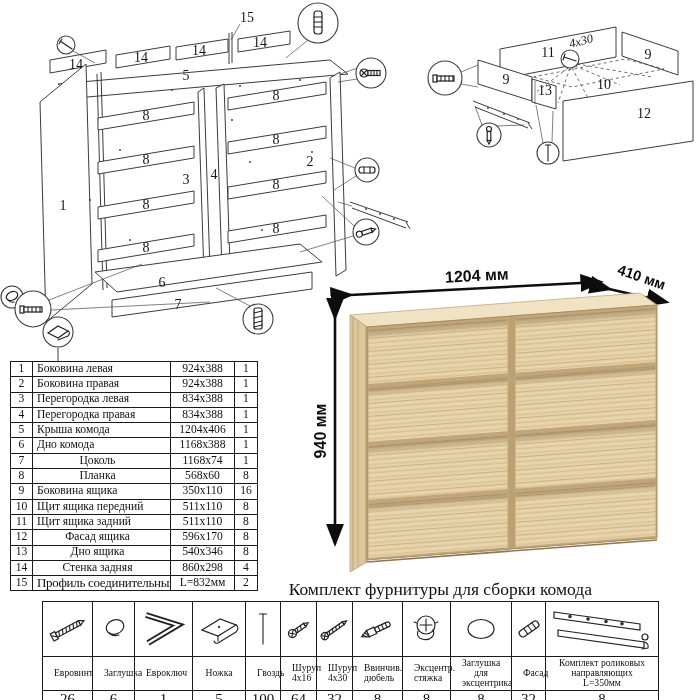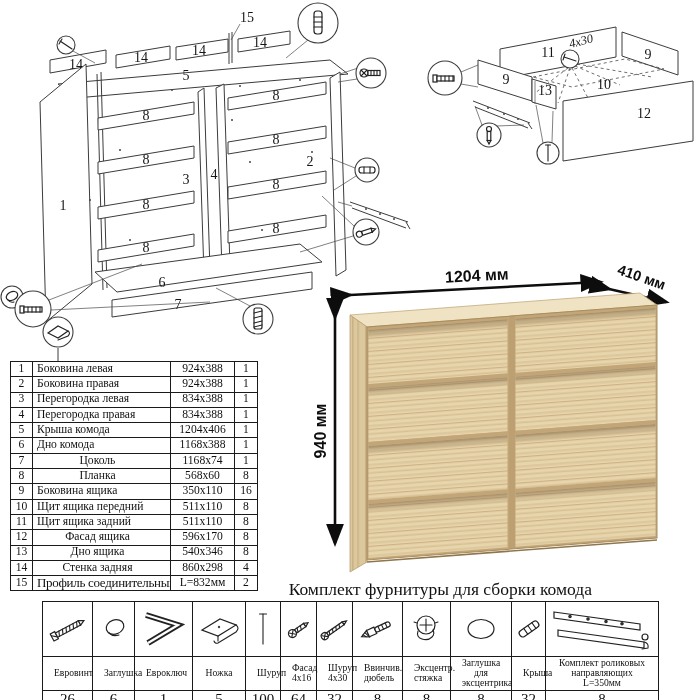--- a/index.html
+++ b/index.html
@@ -645,27 +645,27 @@
           <circle class="hw" cx="97" cy="33" r="3"></circle>
         </g>
       </svg>
     </td>
   </tr>
   <tr>
     <td class="lbl-cell">Евровинт</td>
     <td class="lbl-cell">Заглушка</td>
     <td class="lbl-cell">Евроключ</td>
     <td class="lbl-cell">Ножка</td>
-    <td class="lbl-cell">Шуруп</td>
-    <td class="lbl-cell">Фасад 4x16</td>
+    <td class="lbl-cell">Гвоздь</td>
+    <td class="lbl-cell">Шуруп 4x16</td>
     <td class="lbl-cell">Шуруп 4x30</td>
     <td class="lbl-cell">Ввинчив. дюбель</td>
     <td class="lbl-cell">Эксцентр. стяжка</td>
     <td class="lbl-cell">Заглушка для эксцентрика</td>
-    <td class="lbl-cell">Крыша</td>
+    <td class="lbl-cell">Фасад</td>
     <td class="lbl-cell">Комплект роликовых направляющих L=350мм</td>
   </tr>
   <tr>
     <td class="qty-cell">26</td>
     <td class="qty-cell">6</td>
     <td class="qty-cell">1</td>
     <td class="qty-cell">5</td>
     <td class="qty-cell">100</td>
     <td class="qty-cell">64</td>
     <td class="qty-cell">32</td>

